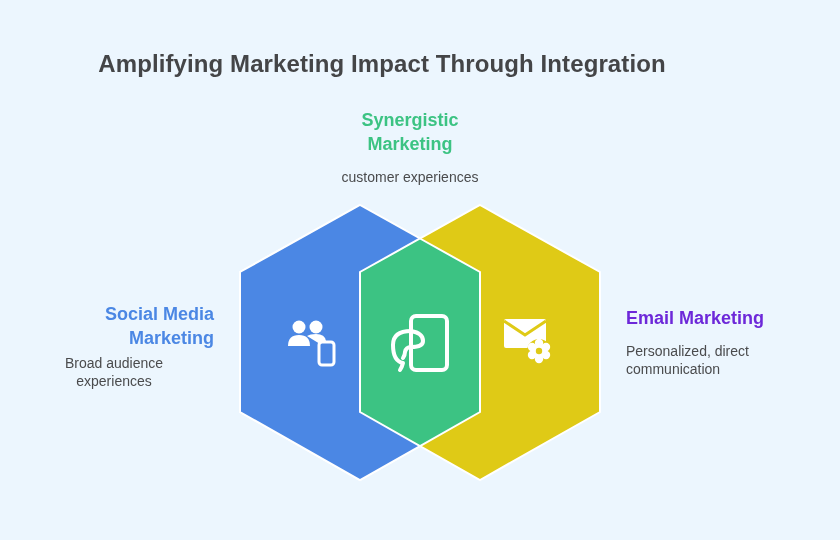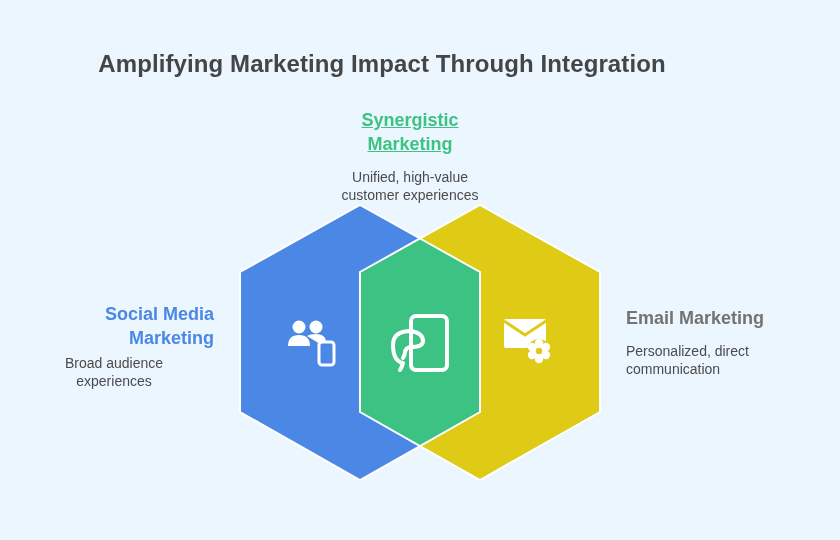--- a/index.html
+++ b/index.html
@@ -11,27 +11,27 @@
   }
   .title {
     position: absolute; left: 0; top: 50px; width: 764px;
     text-align: center; font-size: 24px; font-weight: bold; color: #444547;
     letter-spacing: 0.1px;
   }
   .diagram { position: absolute; left: 0; top: 0; }
   .label-title { position: absolute; font-size: 18px; font-weight: bold; line-height: 24px; }
   .label-desc { position: absolute; font-size: 14px; color: #4a4b4d; line-height: 18px; }
 
-  .syn-title { left: 310px; top: 108px; width: 200px; text-align: center; color: #3cc383; text-decoration: underline; }
+  .syn-title { left: 310px; top: 108px; width: 200px; text-align: center; color: #3cc383; }
   .syn-desc { left: 310px; top: 168px; width: 200px; text-align: center; }
 
   .soc-title { left: 14px; top: 294px; width: 200px; text-align: right; color: #4b87e4; margin-top: 8px; }
   .soc-desc { left: 14px; top: 354px; width: 200px; text-align: center; }
 
-  .em-title { left: 626px; top: 306px; width: 200px; text-align: left; color: #737373; }
+  .em-title { left: 626px; top: 306px; width: 200px; text-align: left; color: #6d28d9; }
   .em-desc { left: 626px; top: 342px; width: 200px; text-align: left; }
 </style>
 </head>
 <body>
 
 <div class="title">Amplifying Marketing Impact Through Integration</div>
 
 <svg class="diagram" width="840" height="540" viewBox="0 0 840 540">
 
   <polygon points="360,205 480,272 480,412 360,480 240,412 240,272" fill="#4b87e4" stroke="#ffffff" stroke-width="2"></polygon>
@@ -75,21 +75,20 @@
       <circle r="3.2" fill="#dfca16"></circle>
     </g>
   </g>
 </svg>
 
 <div class="label-title syn-title">
   <div>Synergistic</div>
   <div>Marketing</div>
 </div>
 <div class="label-desc syn-desc">
-  <div>Unified, high-value</div>
   <div>customer experiences</div>
 </div>
 
 <div class="label-title soc-title">
   <div>Social Media</div>
   <div>Marketing</div>
 </div>
 <div class="label-desc soc-desc">
   <div>Broad audience</div>
   <div>experiences</div>

